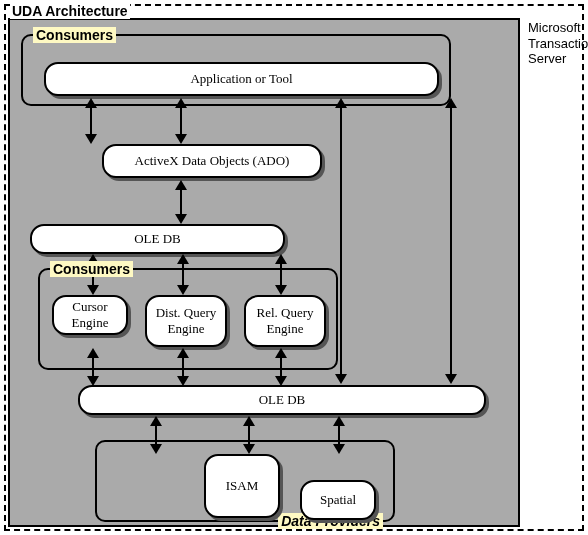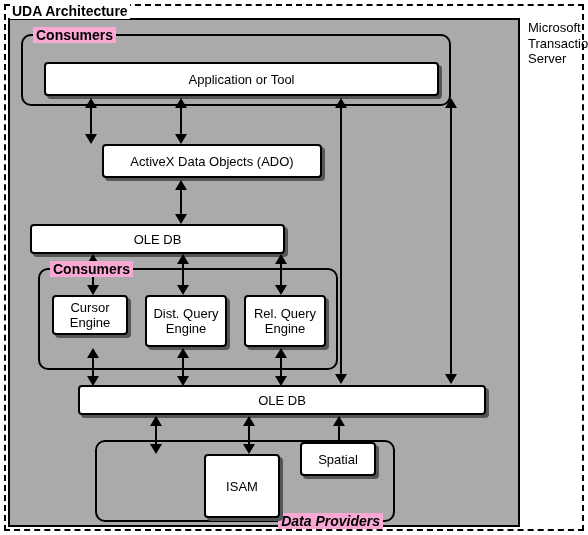--- a/index.html
+++ b/index.html
@@ -56,21 +56,21 @@
       position: absolute;
       border: 2px solid #000;
       border-radius: 10px;
       box-sizing: border-box;
       background: transparent;
     }
     .group-title {
       position: absolute;
       font-weight: bold;
       font-size: 14px;
-      background: #f9a8d4;
+      background: #fef9c3;
       padding: 0 3px;
       text-align: right;
     }
     .consumers-box {
       left: 11px;
       top: 14px;
       width: 430px;
       height: 72px;
     }
     .consumers-title {
@@ -95,28 +95,29 @@
     }
     .providers-title {
       right: 10px;
       bottom: -9px;
       font-style: italic;
     }
     .component {
       position: absolute;
       background: #fff;
       border: 2px solid #000;
-      border-radius: 4px;
+      border-radius: 14px;
       box-sizing: border-box;
       display: flex;
       align-items: center;
       justify-content: center;
       text-align: center;
       font-size: 13px;
       box-shadow: 3px 3px 0 #555;
+      font-family: Liberation Serif, serif;
     }
     .app-tool {
       left: 34px;
       top: 42px;
       width: 395px;
       height: 34px;
     }
     .ado {
       left: 92px;
       top: 124px;
@@ -160,23 +161,23 @@
       height: 52px;
     }
     .prov-isam {
       left: 194px;
       top: 434px;
       width: 76px;
       height: 64px;
     }
     .prov-spatial {
       left: 290px;
-      top: 422px;
-      width: 76px;
-      height: 34px;
+      top: 460px;
+      width: 76px;
+      height: 40px;
     }
     .arrow {
       position: absolute;
       width: 2px;
       background: #000;
     }
     .arrow::before, .arrow::after {
       content: '';
       position: absolute;
       left: 50%;

